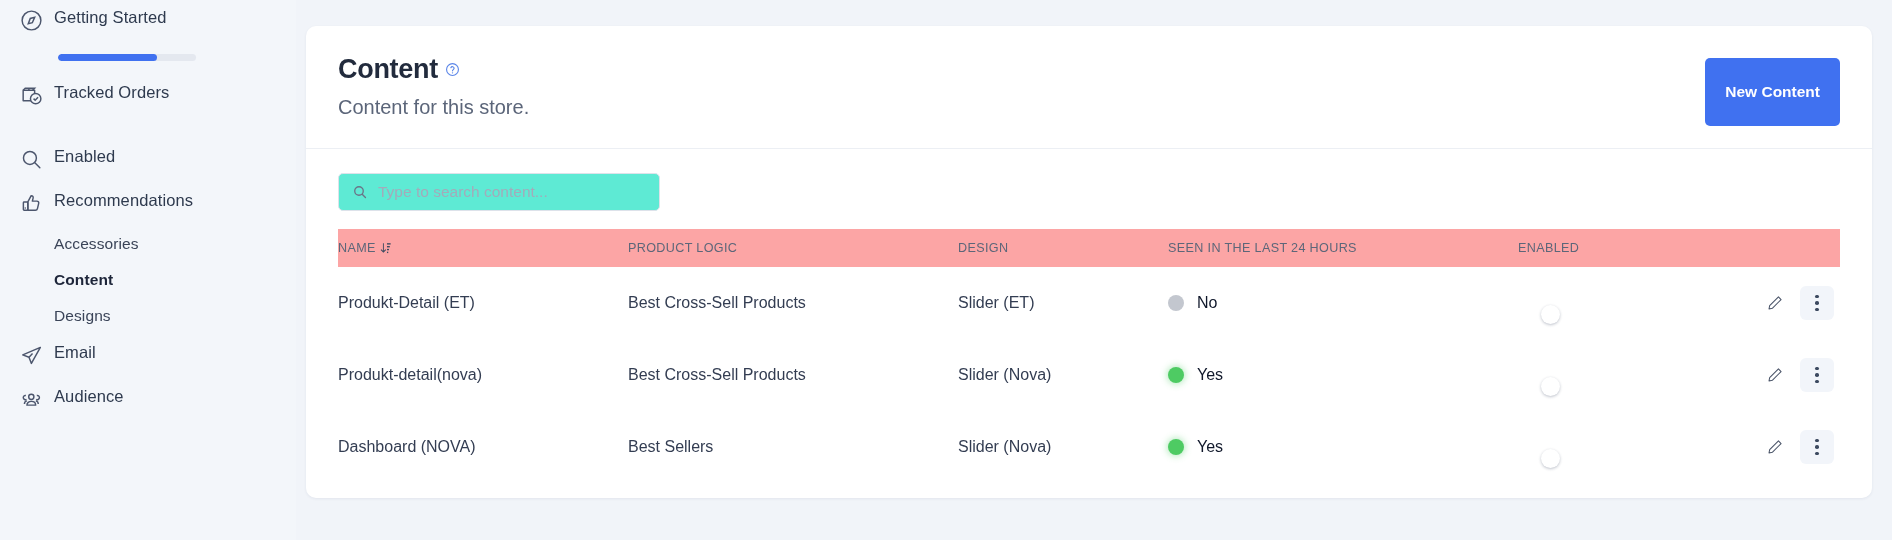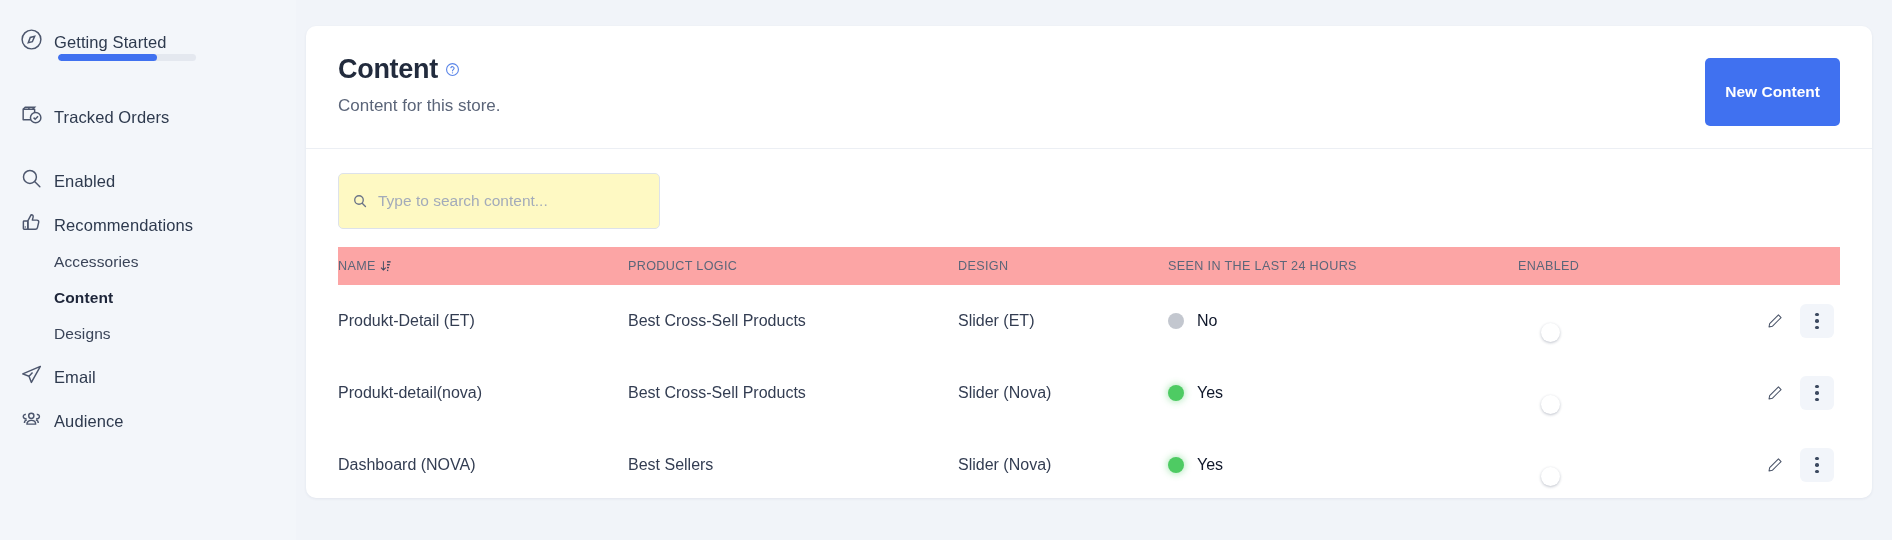--- a/index.html
+++ b/index.html
@@ -20,21 +20,21 @@
   
   .sidebar {
     width: 296px;
     flex: 0 0 296px;
     background: #f3f6fa;
     padding-top: 8px;
     position: relative;
   }
   .nav-item {
     display: flex;
-    align-items: flex-end;
+    align-items: flex-start;
     height: 44px;
     padding-left: 8px;
     cursor: pointer;
     position: relative;
   }
   .nav-icon {
     width: 46px;
     flex: 0 0 46px;
     display: flex;
     align-items: center;
@@ -96,21 +96,21 @@
     letter-spacing: -.3px;
   }
   .help-icon {
     color: #5b86e8;
     display: flex;
     align-items: center;
     cursor: pointer;
   }
   .subtitle {
     margin-top: 11px;
-    font-size: 17px;
+    font-size: 20px;
     color: #5b6579;
   }
   .btn-primary {
     background: #4071f0;
     color: #fff;
     border: none;
     border-radius: 5px;
     font-family: "Liberation Sans", sans-serif;
     font-size: 15.5px;
     font-weight: bold;
@@ -130,28 +130,28 @@
   .search-icon {
     position: absolute;
     left: 14px;
     top: 50%;
     transform: translateY(-50%);
     color: #6b7487;
     display: flex;
   }
   .search-input {
     width: 100%;
-    height: 56px;
+    height: 38px;
     border: 1px solid #dde2ea;
     border-radius: 5px;
     padding: 0 12px 0 39px;
     font-family: "Liberation Sans", sans-serif;
     font-size: 15.5px;
     color: #2f3a4f;
-    background: #fef9c3;
+    background: #5eead4;
     outline: none;
   }
   .search-input::placeholder { color: #a3abba; }
 
   
   table.content-table {
     width: 100%;
     border-collapse: collapse;
     table-layout: fixed;
   }

